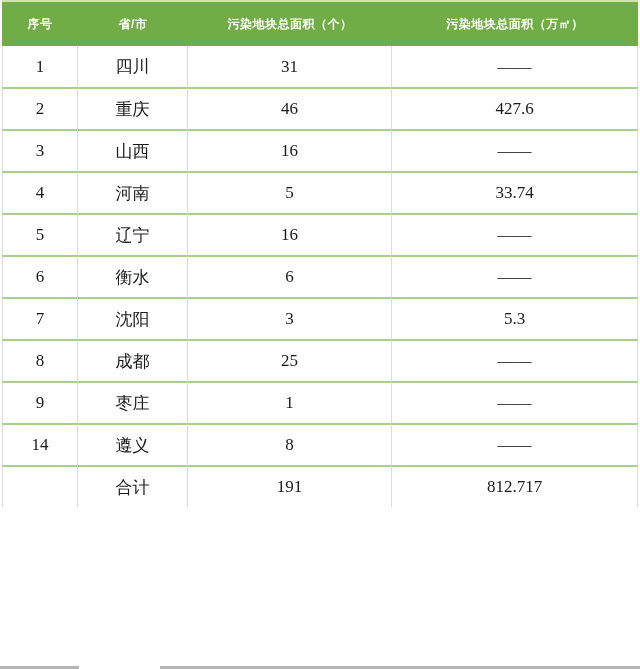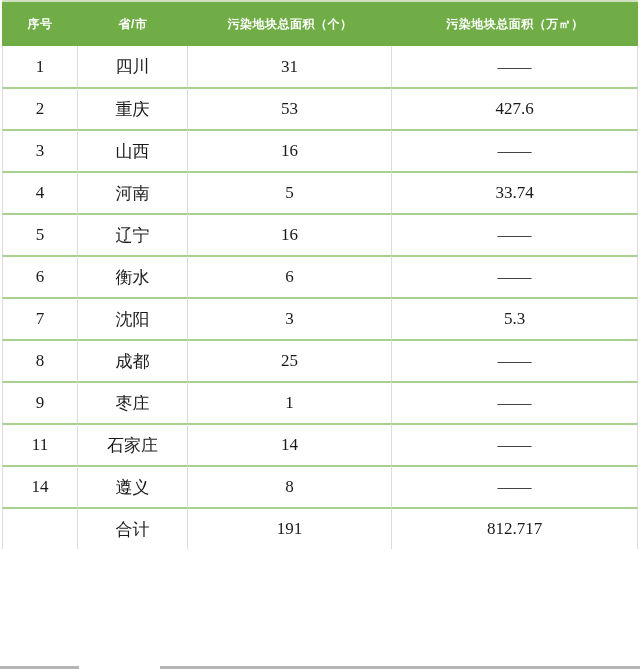--- a/index.html
+++ b/index.html
@@ -89,21 +89,21 @@
     <tbody id="table-body">
         <tr class="body-row">
     <td>1</td>
     <td>四川</td>
     <td>31</td>
     <td>——</td>
   </tr>
         <tr class="body-row">
     <td>2</td>
     <td>重庆</td>
-    <td>53</td>
+    <td>46</td>
     <td>427.6</td>
   </tr>
         <tr class="body-row">
     <td>3</td>
     <td>山西</td>
     <td>16</td>
     <td>——</td>
   </tr>
         <tr class="body-row">
     <td>4</td>
@@ -135,26 +135,20 @@
     <td>25</td>
     <td>——</td>
   </tr>
         <tr class="body-row">
     <td>9</td>
     <td>枣庄</td>
     <td>1</td>
     <td>——</td>
   </tr>
         <tr class="body-row">
-    <td>11</td>
-    <td>石家庄</td>
-    <td>14</td>
-    <td>——</td>
-  </tr>
-        <tr class="body-row">
     <td>14</td>
     <td>遵义</td>
     <td>8</td>
     <td>——</td>
   </tr>
         <tr class="body-row">
     <td></td>
     <td>合计</td>
     <td>191</td>
     <td>812.717</td>

